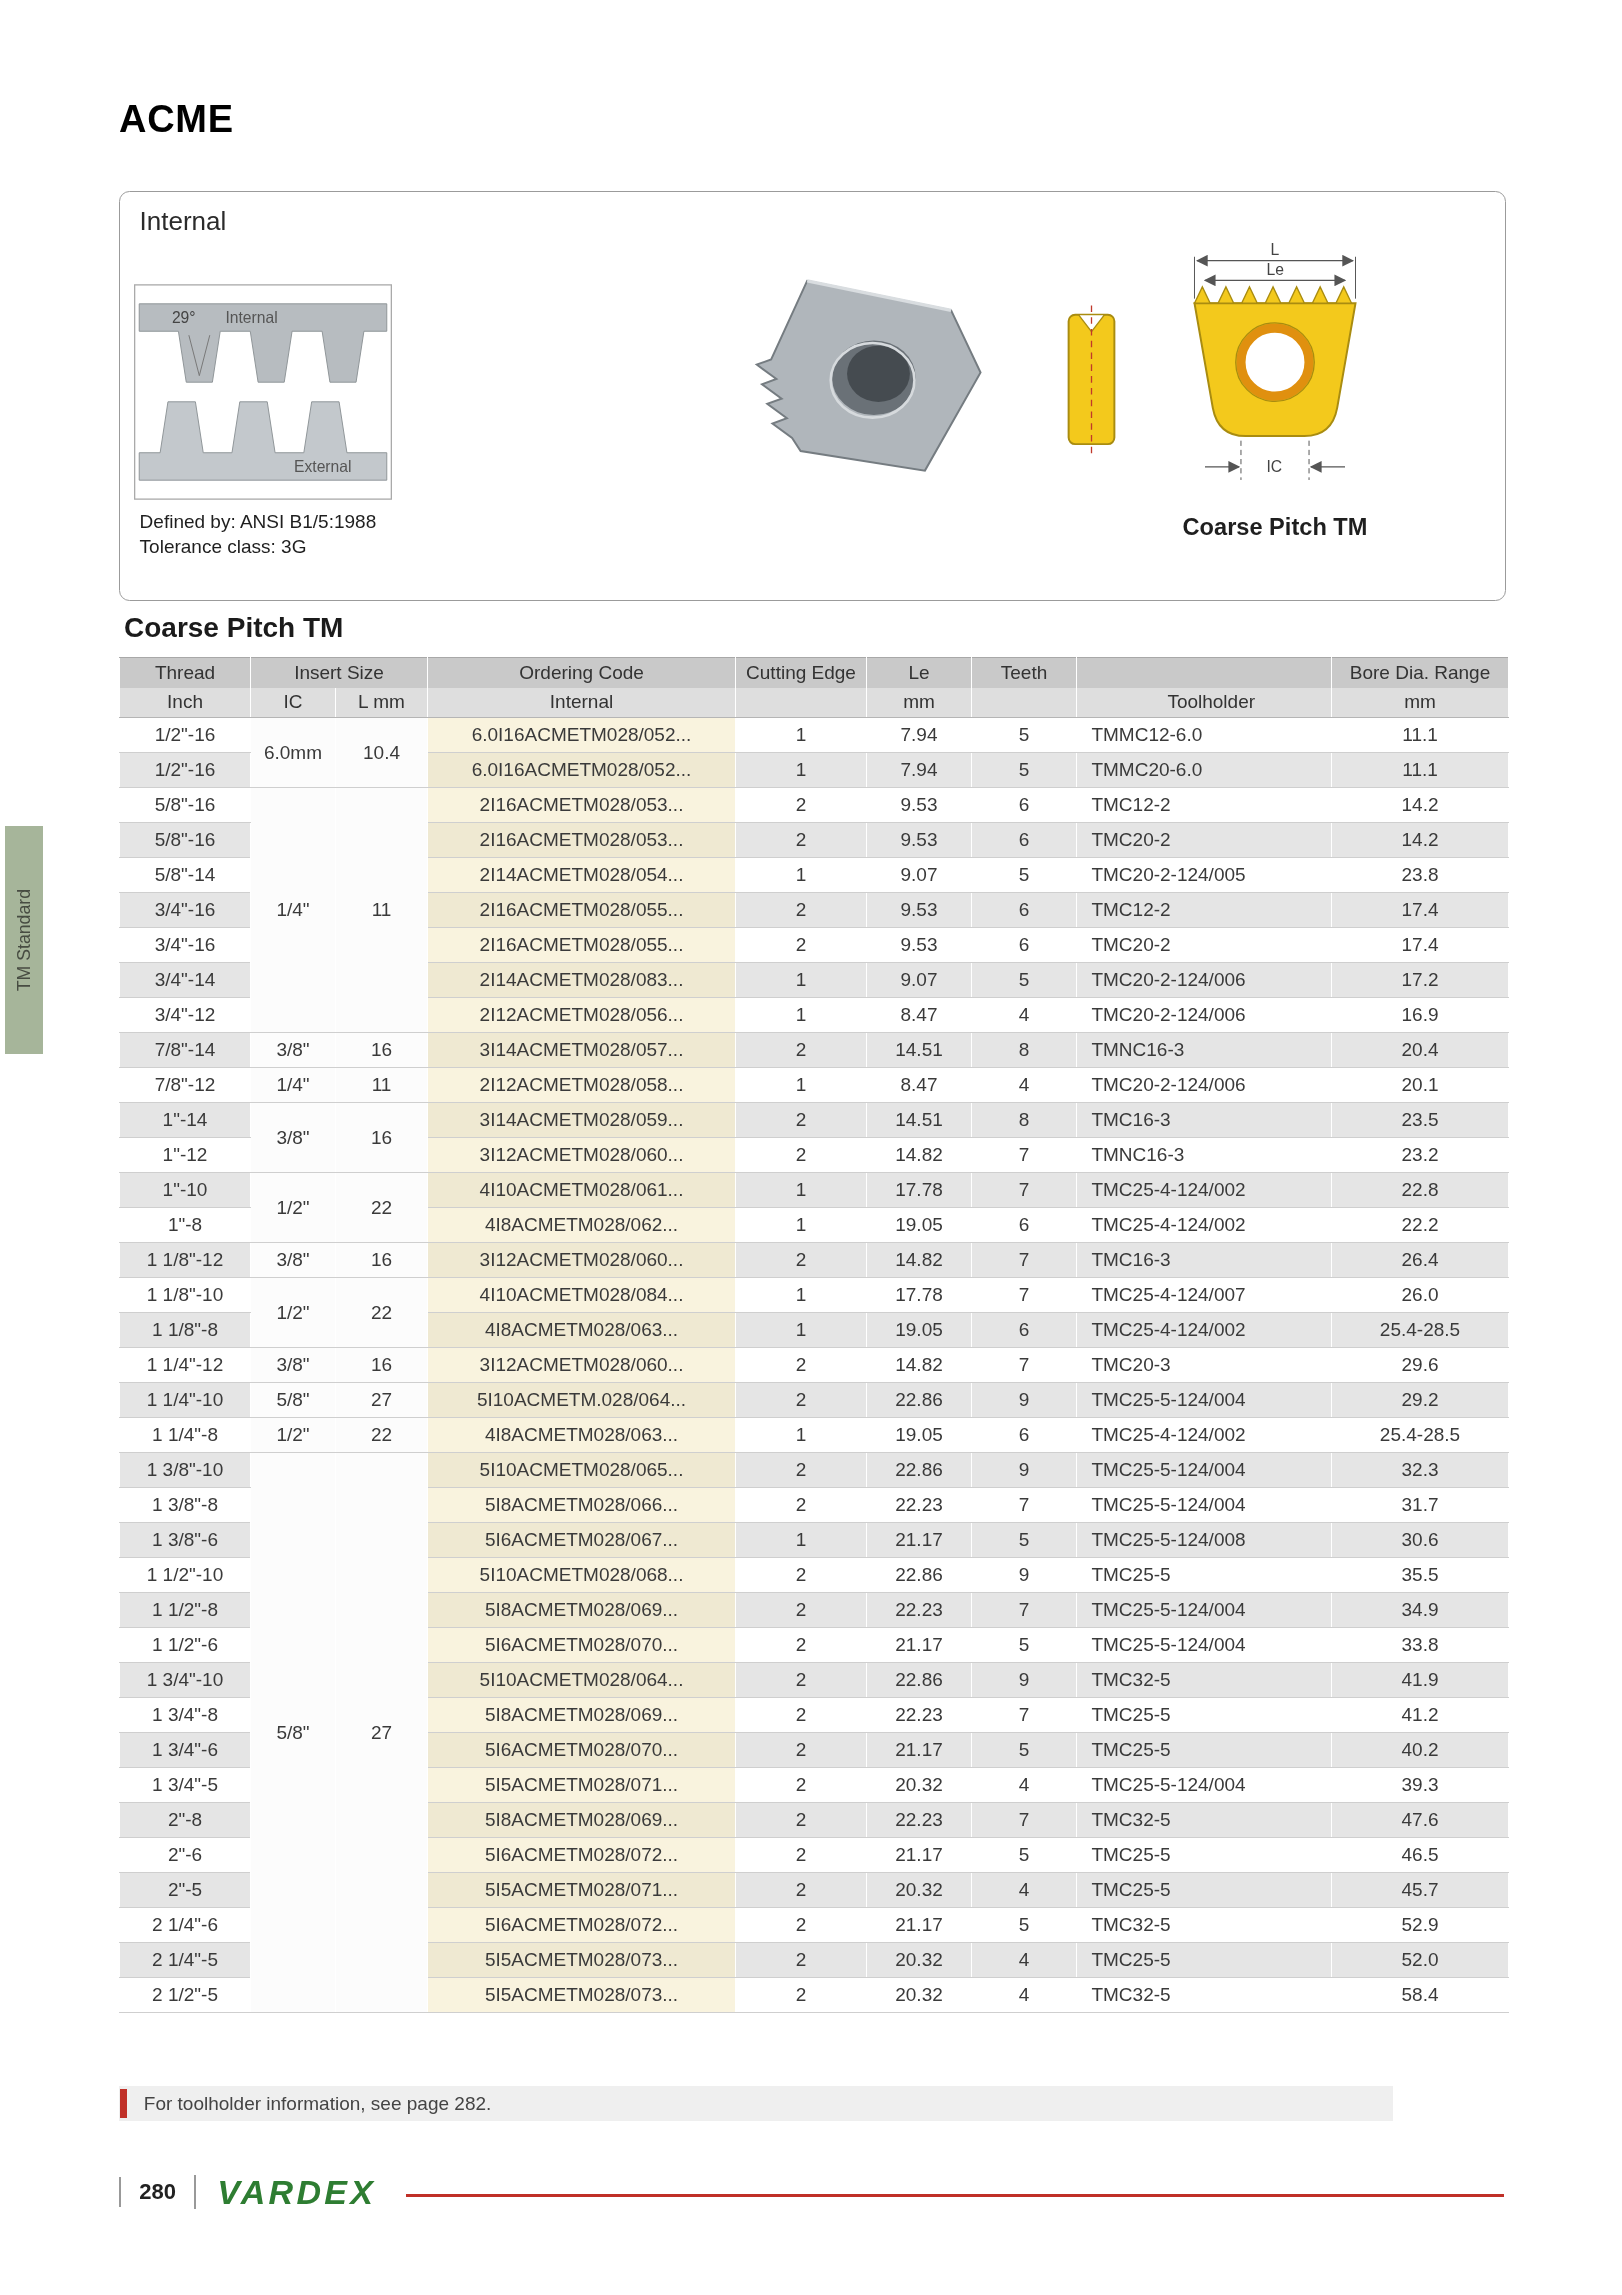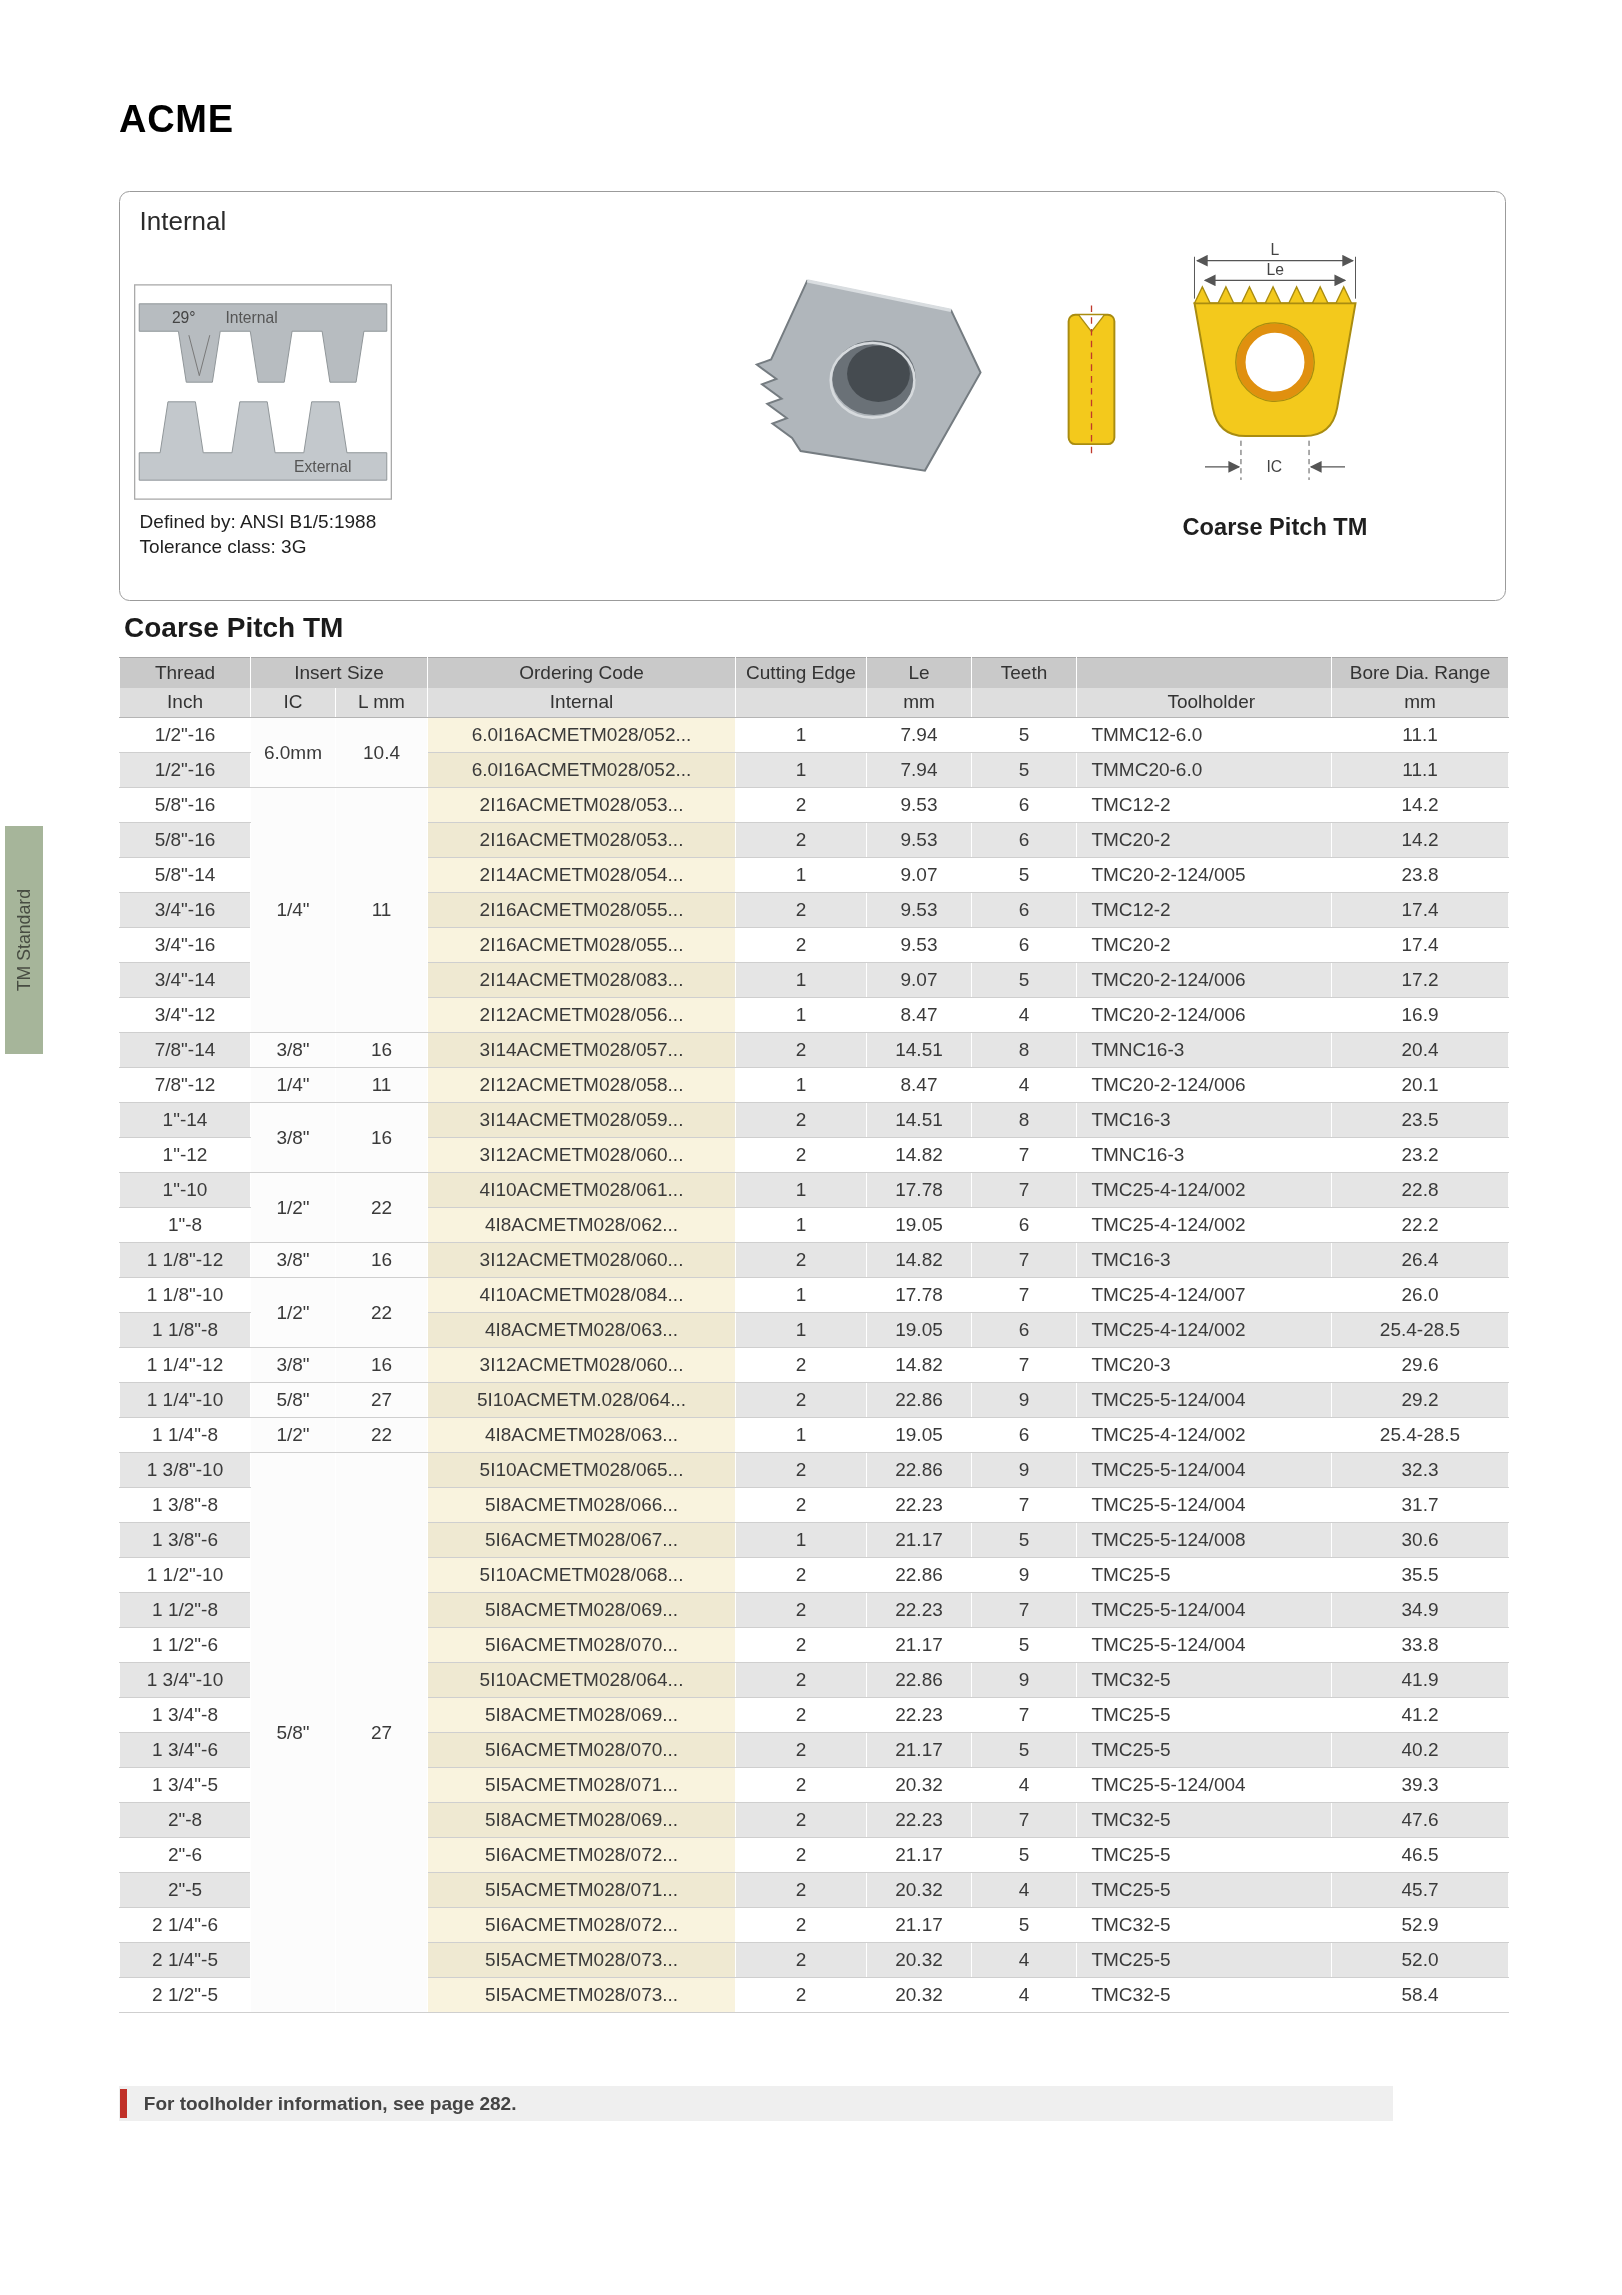--- a/index.html
+++ b/index.html
@@ -48,21 +48,21 @@
   .main-table td{text-align:center;border-bottom:0.7px solid #cfcfcf;}
   tr.norm td{background:#ffffff;}
   tr.alt td{background:#e5e5e5;}
   tr.norm td.c-code{background:#f9f3de;}
   tr.alt td.c-code{background:#efe9d2;}
   tr td.c-merge{background:#fcfcfc;}
   .main-table td.c-holder{text-align:left;padding-left:14.4px;}
 
   
   .note{position:absolute;left:119px;top:2086px;width:1274px;height:35px;background:#efefef;
-    display:flex;align-items:center;font-weight:bold;}
+    display:flex;align-items:center;}
   .note-bar{width:6.5px;height:29px;background:#c03028;margin-left:1.3px;margin-right:17px;}
   .note-text{font-size:19px;color:#444;}
 
   
   .footer{position:absolute;left:119px;top:2166px;width:1385px;height:52px;
     display:flex;align-items:center;}
   .pnum{font-size:22px;font-weight:bold;color:#222;border-left:2px solid #999;
     padding-left:18.3px;height:30px;line-height:30px;margin-right:18.3px;}
   .brand{font-size:34px;font-weight:bold;font-style:italic;color:#2e7d32;
     letter-spacing:3.3px;border-left:2px solid #999;padding-left:21px;line-height:34px;}
@@ -541,15 +541,20 @@
           <td class="c-num">58.4</td>
         </tr>
       </tbody>
   </table>
 
   <div class="note">
     <span class="note-bar"></span>
     <span class="note-text">For toolholder information, see page 282.</span>
   </div>
 
+  <div class="footer">
+    <span class="pnum">280</span>
+    <span class="brand">VARDEX</span>
+    <span class="redline"></span>
+  </div>
 
 </div>
 
 
 </body></html>

